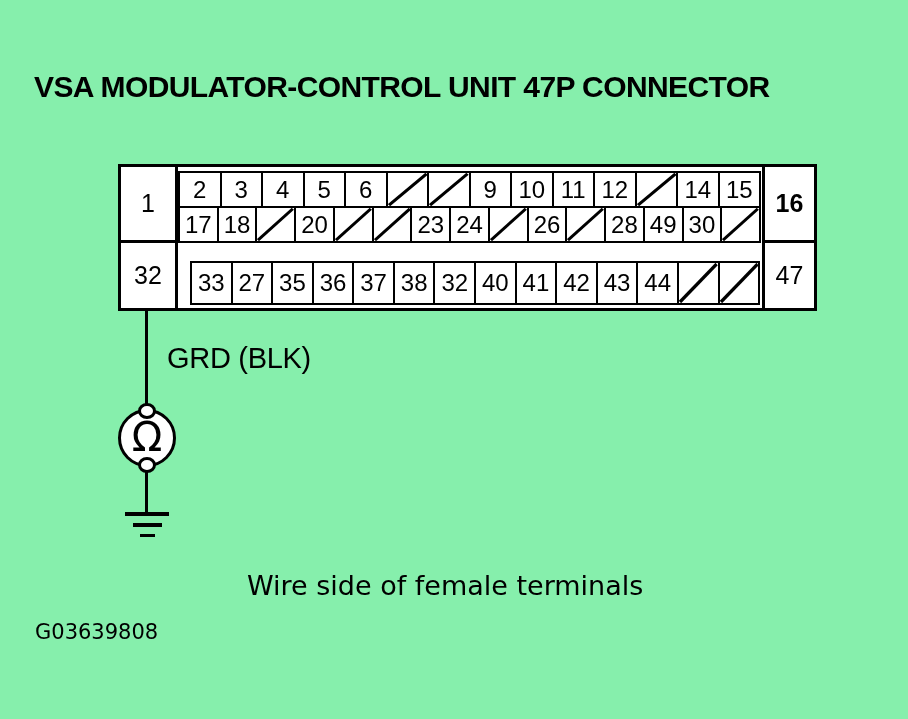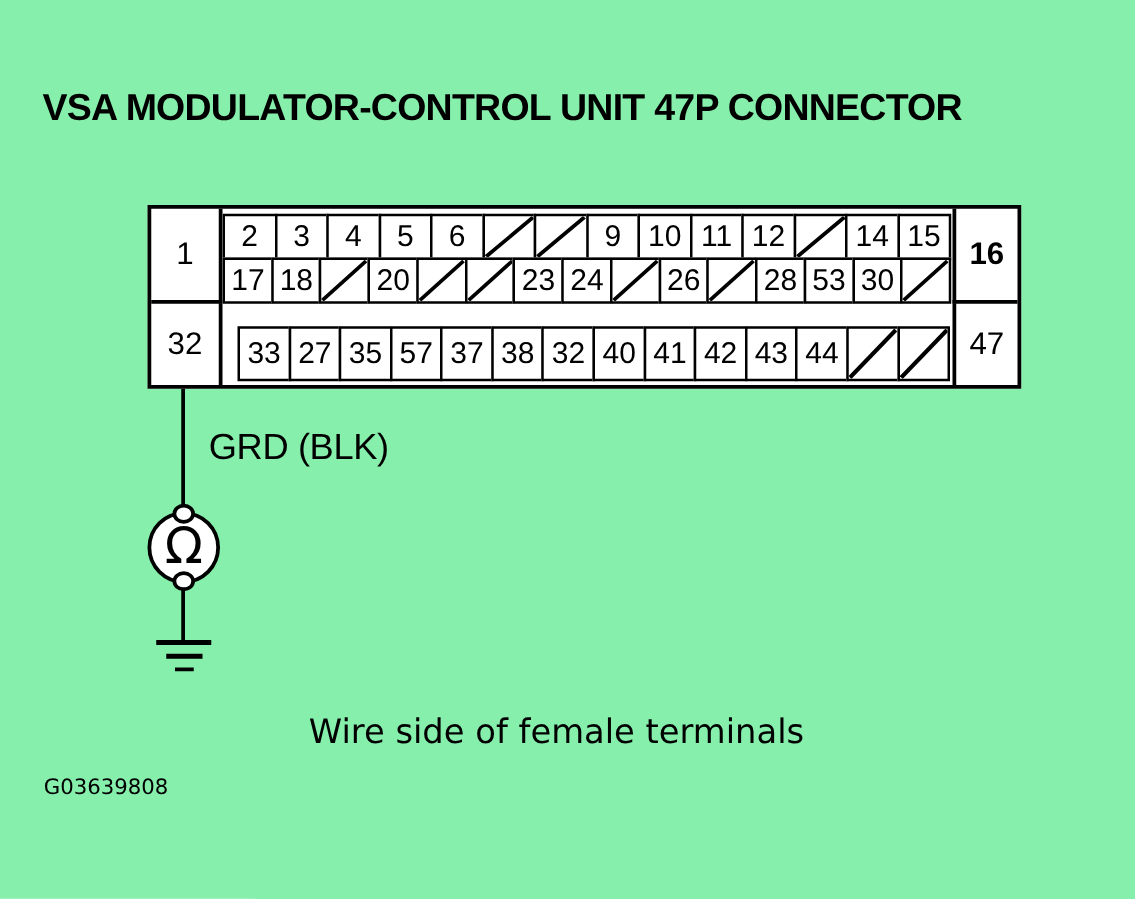--- a/index.html
+++ b/index.html
@@ -77,21 +77,21 @@
   .ground .bar-2 { width: 29px; height: 4px; margin-top: 7px; }
   .ground .bar-3 { width: 15px; height: 3px; margin-top: 7px; }
 
   .caption {
     position: absolute; left: 247px; top: 570px;
     font-size: 27px; font-family: "DejaVu Sans", sans-serif;
     white-space: nowrap;
   }
   .figure-id {
     position: absolute; left: 35px; top: 620px;
-    font-size: 17px; font-family: "DejaVu Sans", sans-serif;
+    font-size: 21px; font-family: "DejaVu Sans", sans-serif;
   }
 </style>
 </head>
 <body>
 
 <div class="page">
 
   <div class="title">VSA MODULATOR-CONTROL UNIT 47P CONNECTOR</div>
 
   <div class="connector">
@@ -154,33 +154,33 @@
             <line x1="1" y1="39" x2="39" y2="1" stroke="#000" stroke-width="3.4"></line>
           </svg>
         </div>
         <div class="pin-cell">26</div>
         <div class="pin-cell slashed">
           <svg viewBox="0 0 40 40" preserveAspectRatio="none">
             <line x1="1" y1="39" x2="39" y2="1" stroke="#000" stroke-width="3.4"></line>
           </svg>
         </div>
         <div class="pin-cell">28</div>
-        <div class="pin-cell">53</div>
+        <div class="pin-cell">49</div>
         <div class="pin-cell">30</div>
         <div class="pin-cell slashed">
           <svg viewBox="0 0 40 40" preserveAspectRatio="none">
             <line x1="1" y1="39" x2="39" y2="1" stroke="#000" stroke-width="3.4"></line>
           </svg>
         </div>
       </div>
     <div class="pin-row row-bottom">
         <div class="pin-cell">33</div>
         <div class="pin-cell">27</div>
         <div class="pin-cell">35</div>
-        <div class="pin-cell">57</div>
+        <div class="pin-cell">36</div>
         <div class="pin-cell">37</div>
         <div class="pin-cell">38</div>
         <div class="pin-cell">32</div>
         <div class="pin-cell">40</div>
         <div class="pin-cell">41</div>
         <div class="pin-cell">42</div>
         <div class="pin-cell">43</div>
         <div class="pin-cell">44</div>
         <div class="pin-cell slashed">
           <svg viewBox="0 0 40 40" preserveAspectRatio="none">

